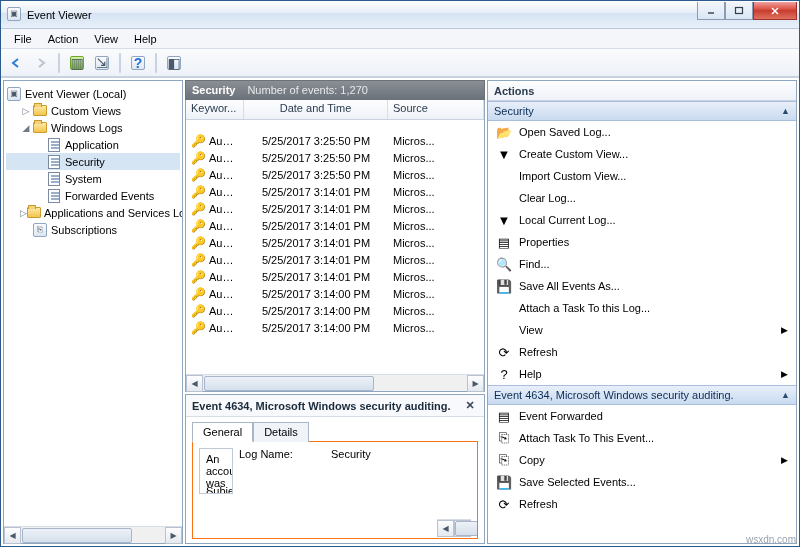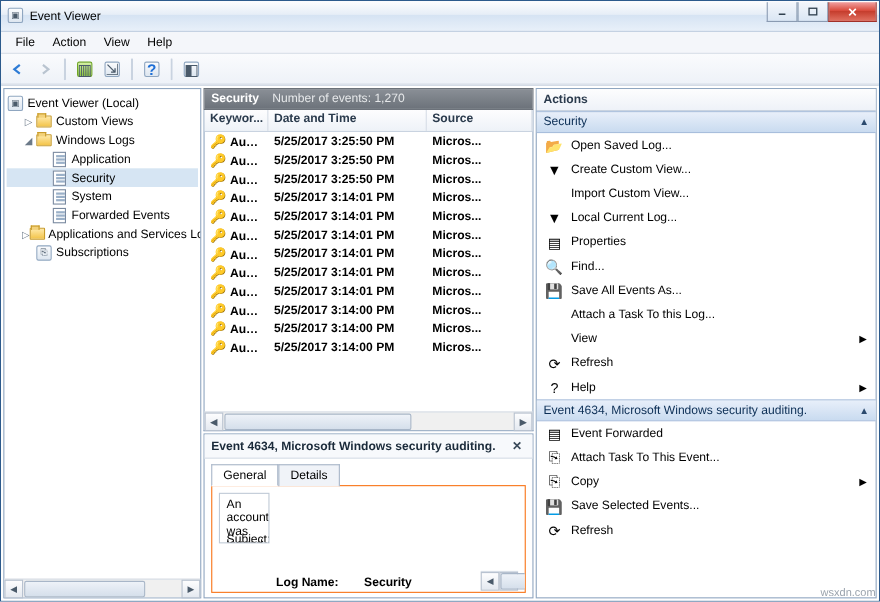--- a/index.html
+++ b/index.html
@@ -41,46 +41,46 @@
 .tree .row.sel { background: #d6e5f3; }
 .tree .row.sel .lbl { }
 .ind1 { padding-left: 14px; }
 .ind2 { padding-left: 28px; }
 
 
 .chdr { height: 20px; background: linear-gradient(#8a8f96,#6c727a); color: #fff; display: flex; align-items: center; padding-left: 6px; font-weight: bold; gap: 12px; border: 1px solid #6c727a; }
 .chdr .sub { font-weight: normal; color: #e6e8ea; }
 
 
-.gridwrap { border: 1px solid #8fa6c0; border-top: none; flex: 1; display: flex; flex-direction: column; min-height: 0; font-weight: bold; }
+.gridwrap { border: 1px solid #8fa6c0; border-top: none; flex: 1; display: flex; flex-direction: column; min-height: 0; }
 .gridhead { display: flex; height: 20px; background: linear-gradient(#fdfdfe,#eef2f8); border-bottom: 1px solid #c9d3e0; }
 .gridhead .col { padding: 2px 5px; border-right: 1px solid #d6dde6; color: #2b3b4d; }
 .col-key { width: 58px; }
-.col-date { width: 144px; }
+.col-date { width: 144px; text-align: center; }
 .col-src { flex: 1; }
-.gridbody { flex: 1; overflow: hidden; position: relative; }
+.gridbody { flex: 1; overflow: hidden; position: relative; margin-top: 12px; }
 .gridrow { display: flex; height: 17px; align-items: center; }
 .gridrow .cell { padding: 0 5px; white-space: nowrap; overflow: hidden; text-overflow: ellipsis; }
 .gridrow .keyicon { width: 16px; height: 16px; display: inline-flex; align-items: center; justify-content: center; margin-right: 2px; }
 .hscroll { height: 17px; background: #f0f0f0; border-top: 1px solid #d6dde6; display: flex; align-items: center; position: relative; }
 .hscroll .sbtn { width: 17px; height: 17px; background: linear-gradient(#fdfdfe,#e4e9f0); border: 1px solid #b8c2d0; display: flex; align-items: center; justify-content: center; font-size: 8px; color: #4a5a6a; }
 .hscroll .thumb { position: absolute; height: 15px; top: 1px; background: linear-gradient(#eef2f8,#d5dfeb); border: 1px solid #a8b6c8; border-radius: 2px; }
 
 
 .detail { border: 1px solid #8fa6c0; margin-top: 2px; height: 150px; display: flex; flex-direction: column; }
 .detail .dhdr { height: 22px; display: flex; align-items: center; padding: 0 6px; border-bottom: 1px solid #d6dde6; background: #f7f9fc; }
 .detail .dhdr .dtitle { flex: 1; font-weight: bold; color: #1a2a3a; }
 .detail .dx { width: 16px; height: 16px; font-weight: bold; color: #3a4a5a; display: flex; align-items: center; justify-content: center; }
 .tabs { display: flex; gap: 0; padding: 4px 6px 0 6px; }
 .tab { padding: 3px 10px; border: 1px solid #a8b6c8; border-bottom: none; background: #f0f3f8; position: relative; top: 1px; }
 .tab.active { background: #fff; border-bottom: 1px solid #fff; }
 .tabbody { border: 1px solid #f97316; margin: 0 6px 4px 6px; flex: 1; padding: 6px 6px 2px 6px; display: flex; flex-direction: row; gap: 6px; overflow: hidden; }
 .msgbox { border: 1px solid #c0cad6; height: 46px; padding: 4px 6px; overflow: hidden; }
 .msgbox .line { height: 16px; }
-.fieldrow { display: flex; align-items: flex-end; gap: 0; font-weight: bold; }
+.fieldrow { display: flex; align-items: flex-start; gap: 12px; }
 .fieldrow .flabel { width: 80px; }
 .fieldrow .fval { width: 100px; }
 
 
 .ahdr { height: 20px; background: linear-gradient(#fdfdfe,#eef2f8); border-bottom: 1px solid #c9d3e0; padding-left: 6px; display: flex; align-items: center; font-weight: bold; color: #2b3b4d; }
 .asection { height: 20px; background: linear-gradient(#e8effa,#c9dbf0); border-top: 1px solid #a8bedc; border-bottom: 1px solid #a8bedc; padding: 0 6px; display: flex; align-items: center; color: #0b2e55; }
 .asection .exp { margin-left: auto; font-size: 9px; color: #2b4a6e; }
 .alist { overflow: hidden; }
 .aitem { height: 22px; display: flex; align-items: center; padding-left: 8px; gap: 7px; }
 .aitem .aicon { width: 16px; height: 16px; display: inline-flex; align-items: center; justify-content: center; }
@@ -358,20 +358,24 @@
           </div>
           <div class="aitem">
             <span class="aicon" style="font-size: 13px;">▼</span>
             <span>Create Custom View...</span>
           </div>
           <div class="aitem">
             <span class="aicon"></span>
             <span>Import Custom View...</span>
           </div>
           <div class="aitem">
+            <span class="aicon"></span>
+            <span>Clear Log...</span>
+          </div>
+          <div class="aitem">
             <span class="aicon" style="font-size: 13px;">▼</span>
             <span>Local Current Log...</span>
           </div>
           <div class="aitem">
             <span class="aicon" style="font-size: 13px;">▤</span>
             <span>Properties</span>
           </div>
           <div class="aitem">
             <span class="aicon" style="font-size: 13px;">🔍</span>
             <span>Find...</span>

